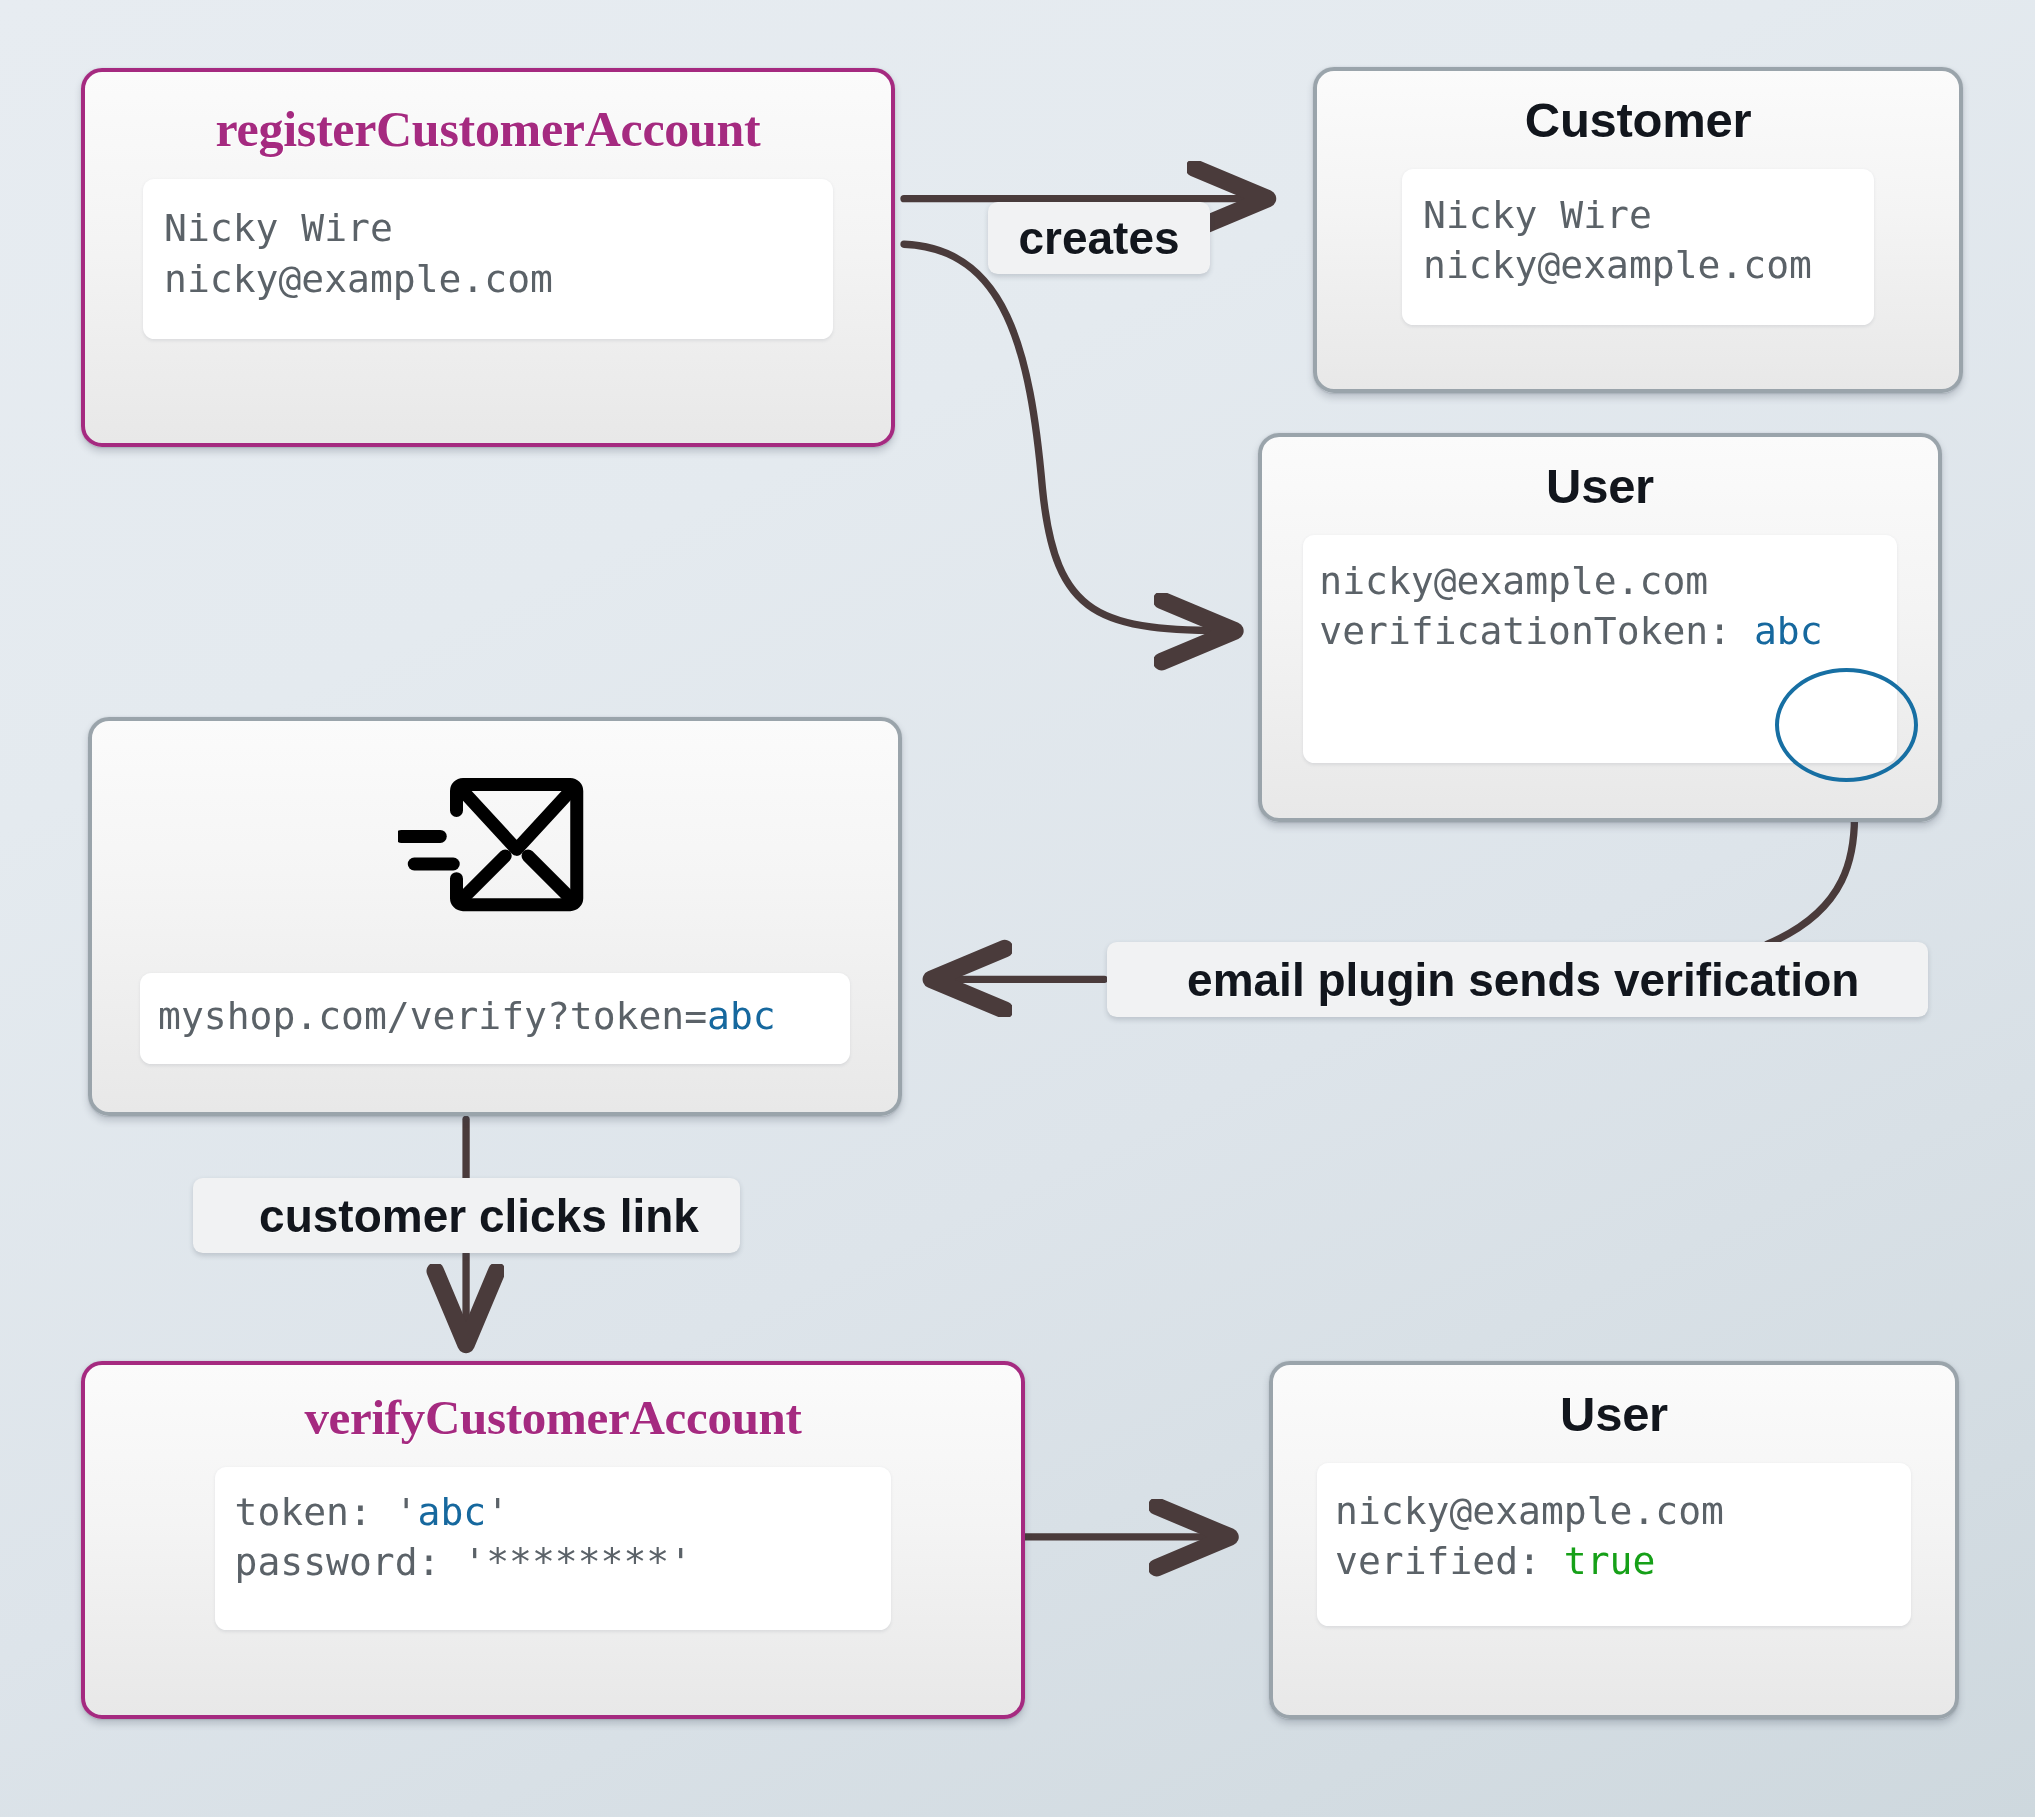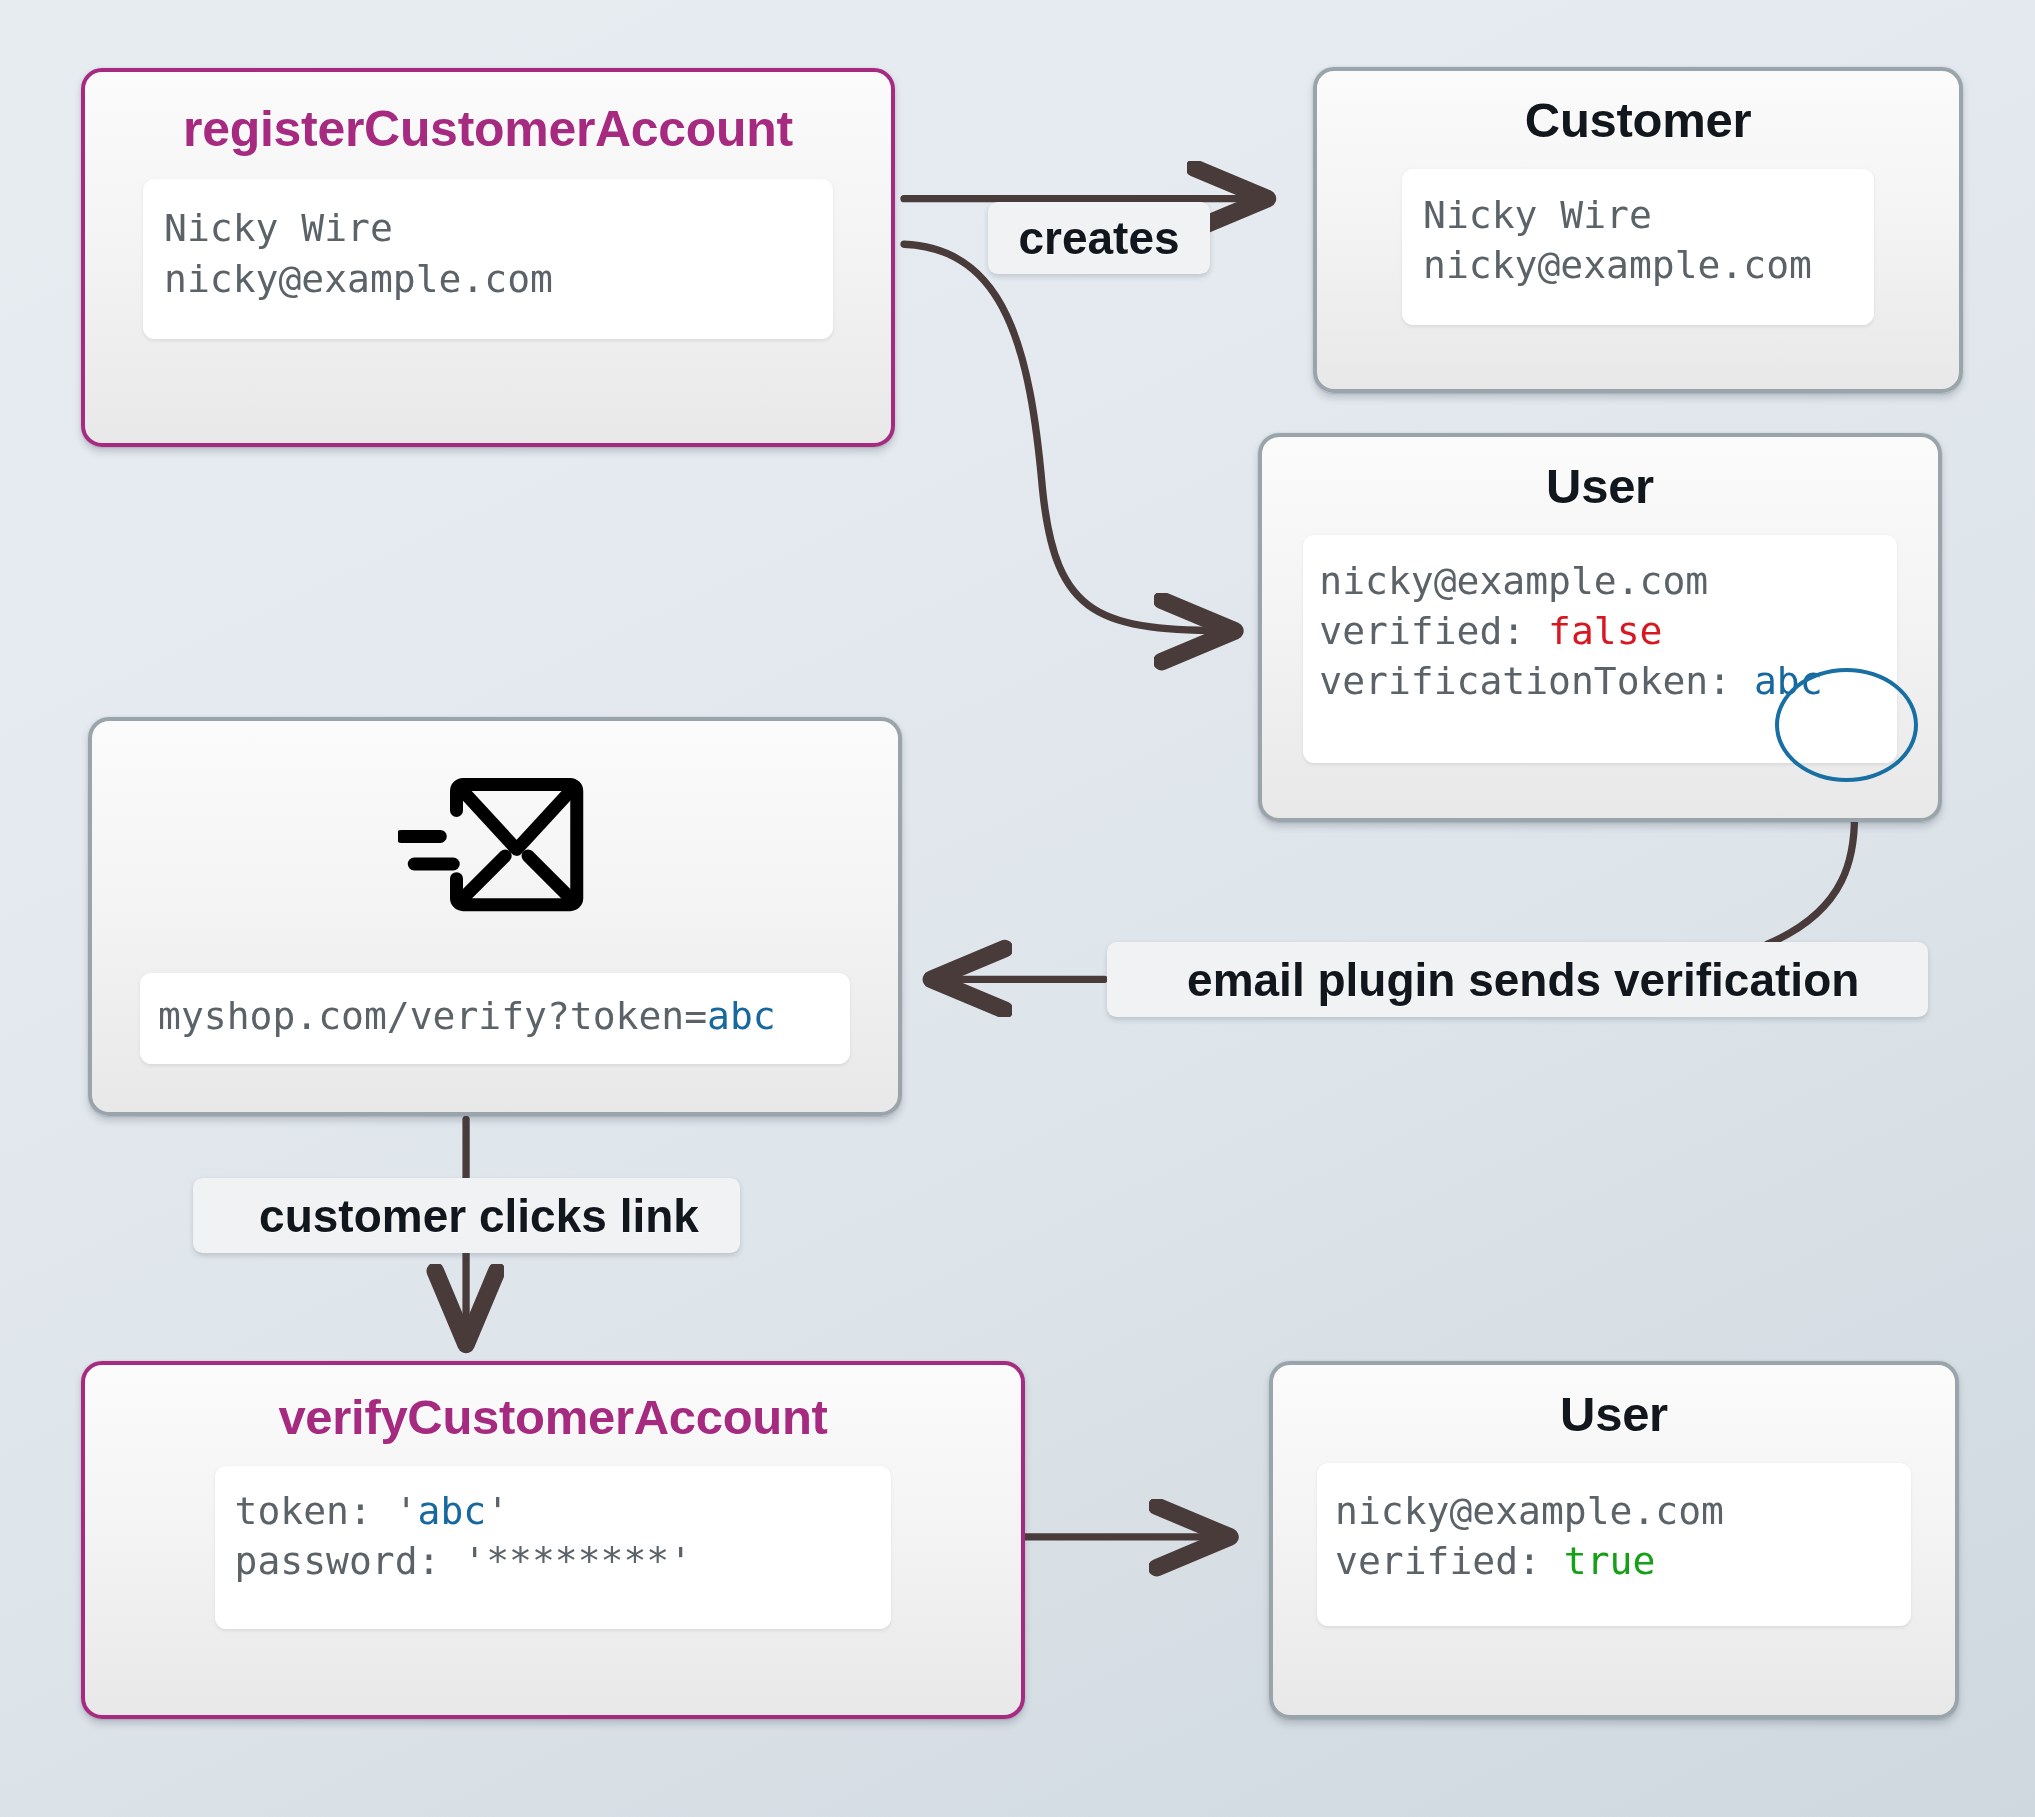--- a/index.html
+++ b/index.html
@@ -21,21 +21,21 @@
     display:flex;flex-direction:column;align-items:center;
   }
   .node.grey{border:4.1px solid #9aa4ab;}
   .node.magenta{border:4.1px solid #a52a80;}
 
   .node-title{
     font-weight:bold;letter-spacing:-0.3px;
     text-shadow:0.8px 0.8px 0 rgba(255,255,255,.85);
   }
   .node-title.dark{color:#12161d;}
-  .node-title.magenta{color:#a52a80;}
+  .node-title.magenta{color:#a52a80;font-family:Liberation Serif, serif;}
 
   .slot{
     background:#ffffff;border-radius:11.4px;
     box-shadow:0 1.6px 3.3px rgba(60,70,85,.10);
     font-family:"DejaVu Sans Mono","Liberation Mono",monospace;
     color:#5b6268;
     box-sizing:border-box;
     position:relative;
   }
   .slot .ln{white-space:pre;line-height:1.32;}
@@ -135,21 +135,20 @@
     <div class="slot">
       <div class="ln">Nicky Wire</div>
       <div class="ln">nicky@example.com</div>
     </div>
   </div>
 
   <div class="node grey" id="n-user1">
     <div class="node-title dark">User</div>
     <div class="slot">
       <div class="ln">nicky@example.com</div>
-      <div class="ln"><span>verified: </span><span class="v-false">false</span></div>
       <div class="ln"><span>verificationToken: </span><span class="v-tok">abc</span></div>
       <div class="tokcircle"></div>
     </div>
   </div>
 
   <div class="node grey" id="n-email">
     <div class="envelope">
       <svg width="195" height="147" viewBox="0 0 120 90">
 
         <line x1="2" y1="40" x2="26" y2="40" stroke="#000" stroke-width="8" stroke-linecap="round"></line>

